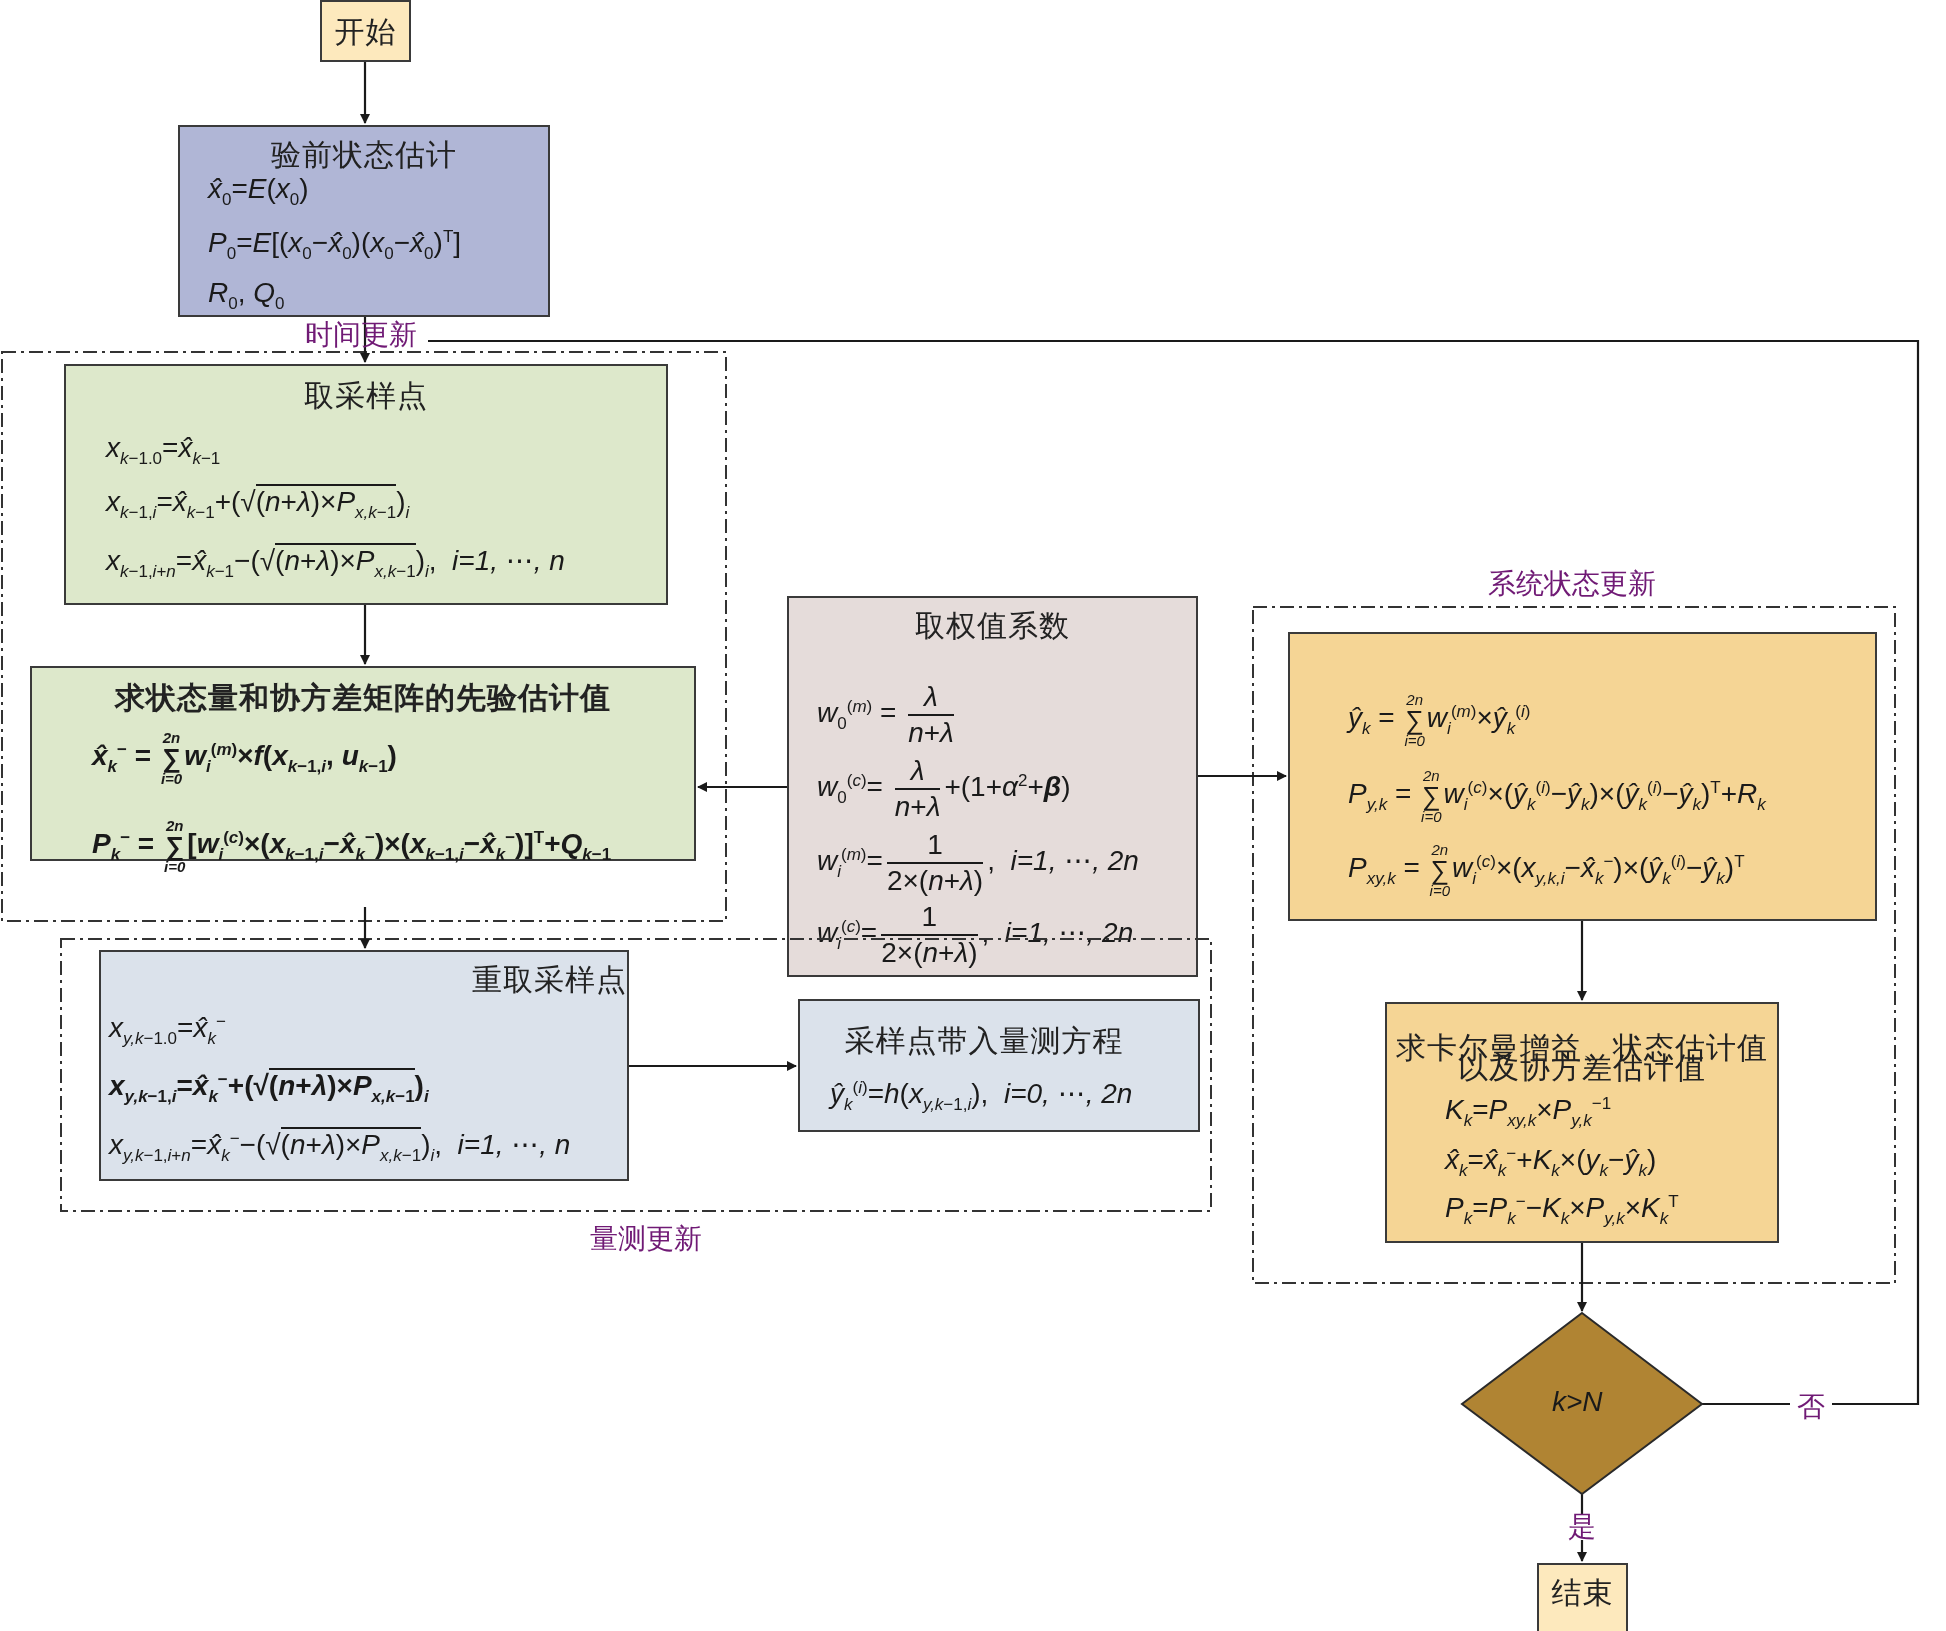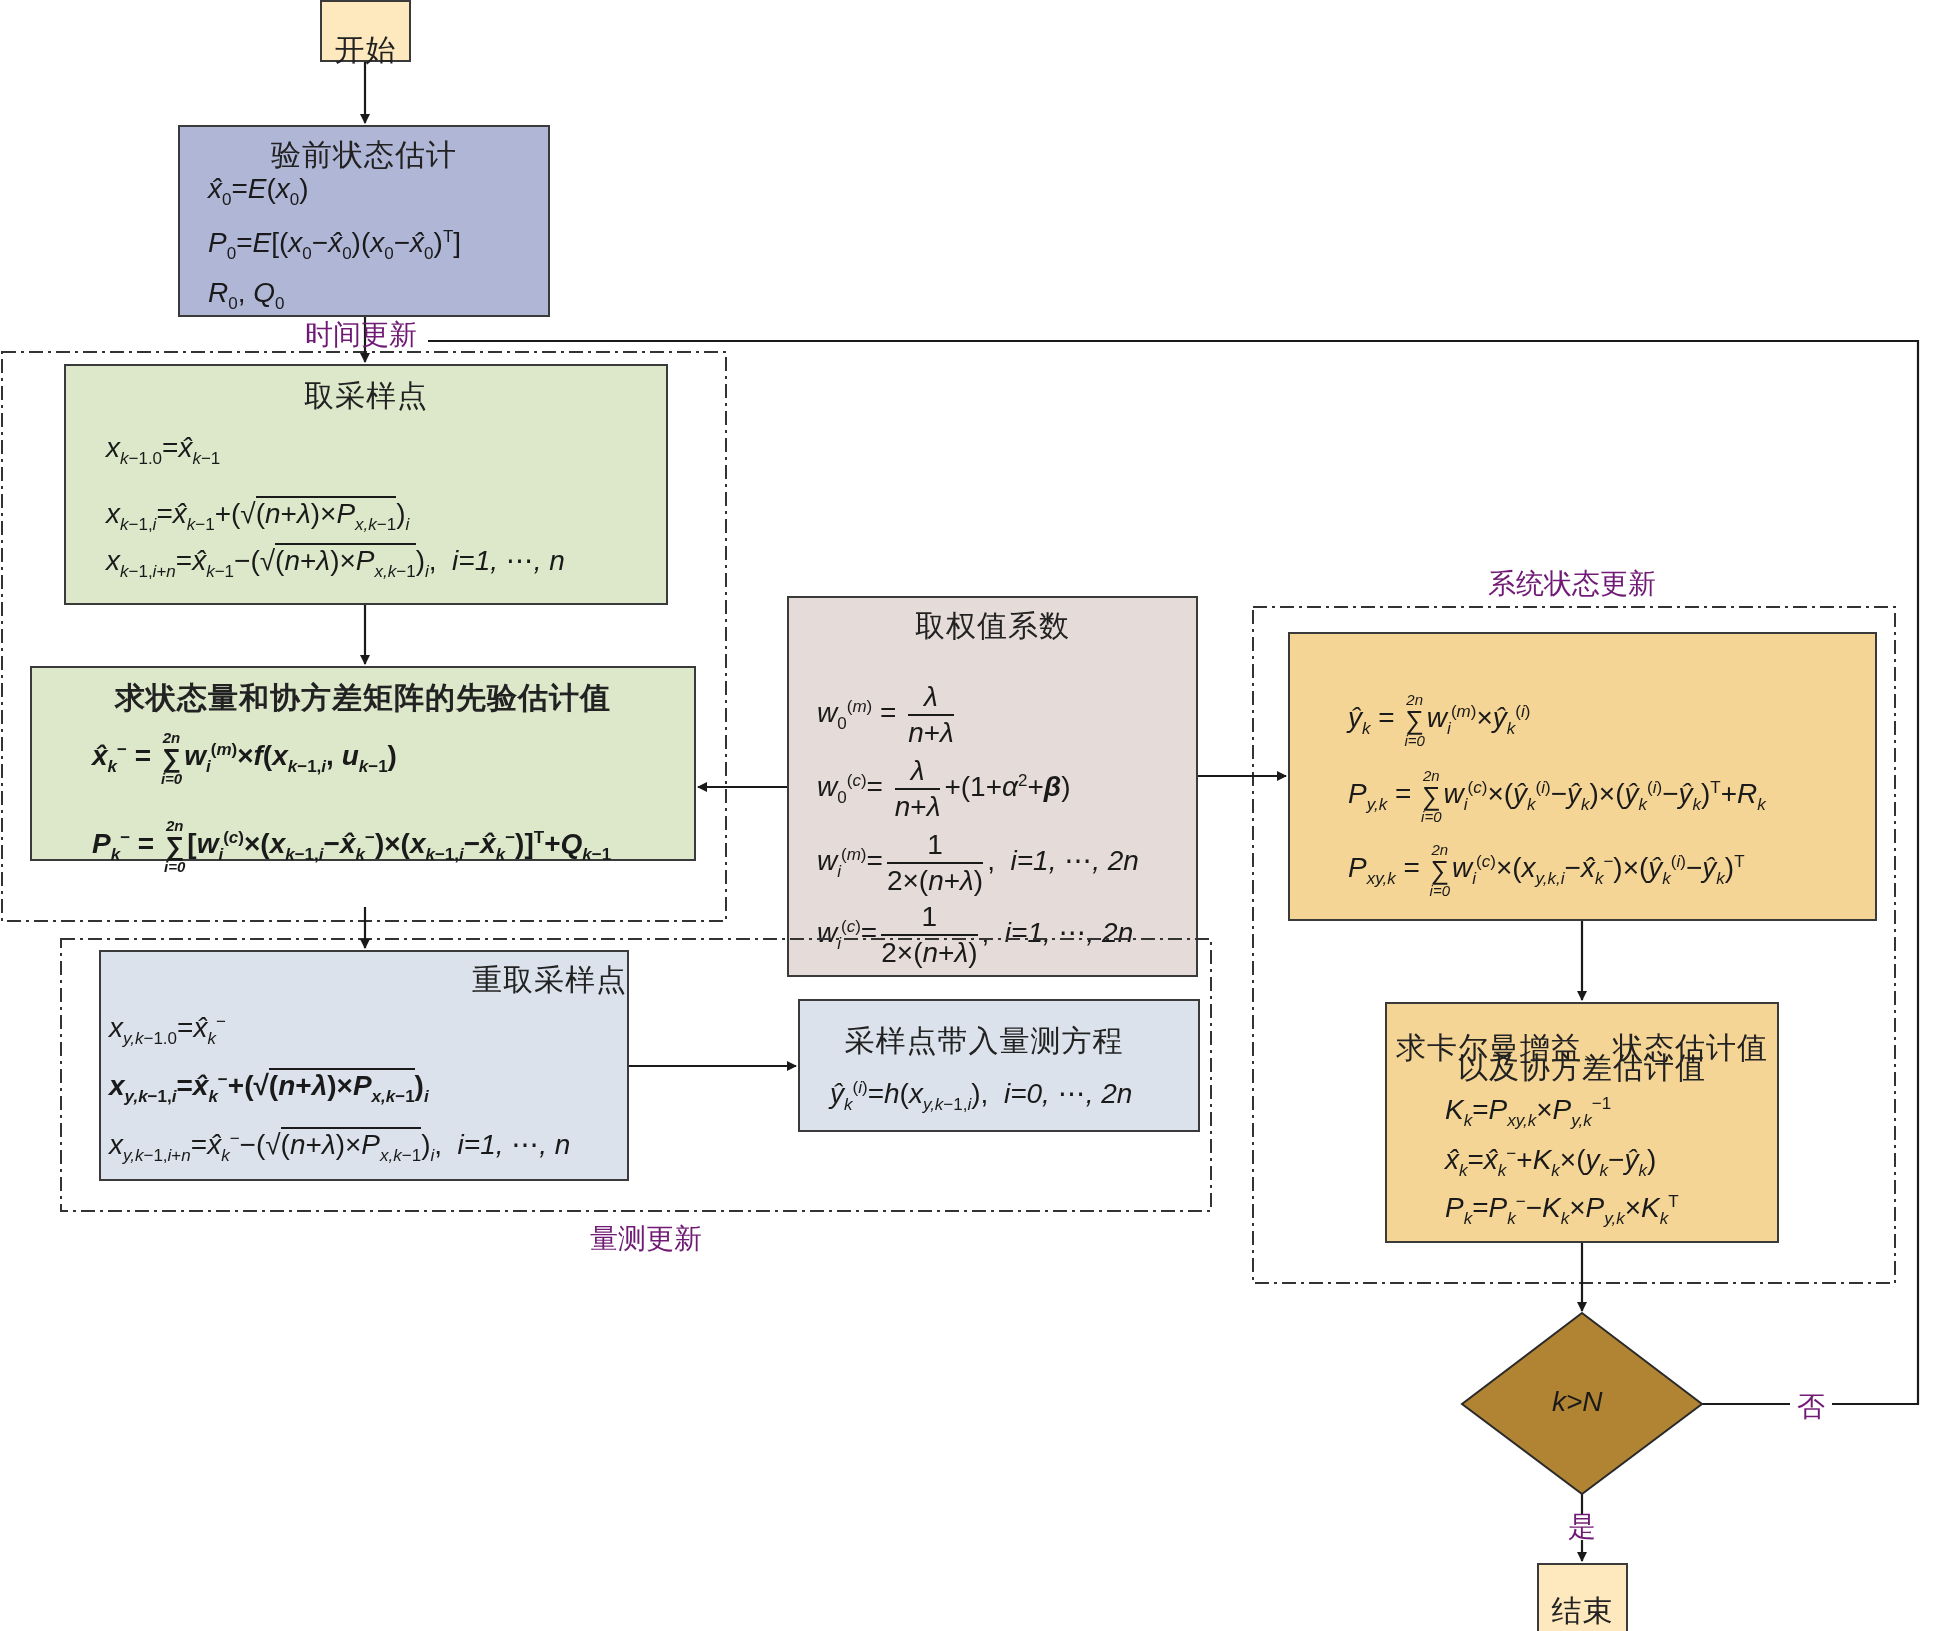--- a/index.html
+++ b/index.html
@@ -1,21 +1,21 @@
 <!DOCTYPE html>
 <html><head>
 <meta charset="utf-8">
 <style>
   html, body { margin:0; padding:0; background:#ffffff; }
   body { width:1946px; height:1631px; position:relative; overflow:hidden;
          font-family:"DejaVu Sans", "Liberation Sans", sans-serif; color:#1a1a1a; }
   svg#wires { position:absolute; left:0; top:0; width:1946px; height:1631px; z-index:3; pointer-events:none; }
   .box { position:absolute; box-sizing:border-box; border:2px solid #3a3a3a; z-index:2; }
   .title { position:absolute; left:0; right:0; text-align:center; font-size:30px; letter-spacing:1px; color:#222; font-family:"DejaVu Serif", "Liberation Serif", serif; }
-  .cjk { font-family:"DejaVu Serif", "Liberation Serif", serif;margin-top:18px; }
+  .cjk { font-family:"DejaVu Serif", "Liberation Serif", serif; }
   .f { position:absolute; white-space:nowrap; font-family:"Liberation Sans", "DejaVu Sans", sans-serif; font-style:italic; font-size:28px; color:#1a1a1a; }
   .f sub, .f sup { font-size:17px; }
   .up { font-style:normal; }
   .frac { display:inline-block; vertical-align:middle; text-align:center; margin:0 4px; }
   .frac .num { display:block; border-bottom:2px solid #1a1a1a; padding:0 6px; line-height:34px; }
   .frac .den { display:block; line-height:34px; }
   .sum { display:inline-block; vertical-align:middle; text-align:center; font-style:normal; line-height:1; margin:0 2px; }
   .sum .lim { display:block; font-size:15px; font-style:italic; }
   .sum .sig { display:block; font-size:26px; }
   .label { position:absolute; font-size:28px; color:#701a75; z-index:4; background:transparent; font-family:"DejaVu Serif", "Liberation Serif", serif; }
@@ -67,21 +67,21 @@
   <div class="f" style="left:28px;top:46px;">x̂<sub class="up">0</sub><span class="up">=</span>E<span class="up">(</span>x<sub class="up">0</sub><span class="up">)</span></div>
   <div class="f" style="left:28px;top:100px;">P<sub class="up">0</sub><span class="up">=</span>E<span class="up">[(</span>x<sub class="up">0</sub><span class="up">−</span>x̂<sub class="up">0</sub><span class="up">)(</span>x<sub class="up">0</sub><span class="up">−</span>x̂<sub class="up">0</sub><span class="up">)<sup>T</sup>]</span></div>
   <div class="f" style="left:28px;top:150px;">R<sub class="up">0</sub><span class="up">, </span>Q<sub class="up">0</sub></div>
 </div>
 
 <div class="label" style="left:305px;top:316px;">时间更新</div>
 
 <div class="box green" style="left: 64px; top: 364px; width: 604px; height: 241px; background: rgb(221, 232, 203);">
   <div class="title" style="top:10px;">取采样点</div>
   <div class="f" style="left:40px;top:66px;">x<sub>k<span class="up">−1.0</span></sub><span class="up">=</span>x̂<sub>k<span class="up">−1</span></sub></div>
-  <div class="f" style="left:40px;top:120px;margin-top:12px;">x<sub>k<span class="up">−1,</span>i</sub><span class="up">=</span>x̂<sub>k<span class="up">−1</span></sub><span class="up">+(√</span><span style="border-top:2px solid #1a1a1a;"><span class="up">(</span>n<span class="up">+</span>λ<span class="up">)×</span>P<sub>x,k<span class="up">−1</span></sub></span><span class="up">)</span><sub>i</sub></div>
+  <div class="f" style="left:40px;top:120px;">x<sub>k<span class="up">−1,</span>i</sub><span class="up">=</span>x̂<sub>k<span class="up">−1</span></sub><span class="up">+(√</span><span style="border-top:2px solid #1a1a1a;"><span class="up">(</span>n<span class="up">+</span>λ<span class="up">)×</span>P<sub>x,k<span class="up">−1</span></sub></span><span class="up">)</span><sub>i</sub></div>
   <div class="f" style="left:40px;top:178px;">x<sub>k<span class="up">−1,</span>i<span class="up">+</span>n</sub><span class="up">=</span>x̂<sub>k<span class="up">−1</span></sub><span class="up">−(√</span><span style="border-top:2px solid #1a1a1a;"><span class="up">(</span>n<span class="up">+</span>λ<span class="up">)×</span>P<sub>x,k<span class="up">−1</span></sub></span><span class="up">)</span><sub>i</sub><span class="up">,&nbsp; </span><span>i=1, ⋯, n</span></div>
 </div>
 
 <div class="box green" style="left: 30px; top: 666px; width: 666px; height: 195px; background: rgb(221, 232, 203); font-weight: bold;">
   <div class="title" style="top:10px;">求状态量和协方差矩阵的先验估计值</div>
   <div class="f" style="left:60px;top:62px;">x̂<sub>k</sub><sup class="up">−</sup><span class="up"> = </span><span class="sum"><span class="lim">2n</span><span class="sig">∑</span><span class="lim">i=0</span></span>w<sub>i</sub><sup class="up">(<i>m</i>)</sup><span class="up">×</span>f<span class="up">(</span>x<sub>k<span class="up">−1,</span>i</sub><span class="up">, </span>u<sub>k<span class="up">−1</span></sub><span class="up">)</span></div>
   <div class="f" style="left:60px;top:150px;">P<sub>k</sub><sup class="up">−</sup><span class="up"> = </span><span class="sum"><span class="lim">2n</span><span class="sig">∑</span><span class="lim">i=0</span></span><span class="up">[</span>w<sub>i</sub><sup class="up">(<i>c</i>)</sup><span class="up">×(</span>x<sub>k<span class="up">−1,</span>i</sub><span class="up">−</span>x̂<sub>k</sub><sup class="up">−</sup><span class="up">)×(</span>x<sub>k<span class="up">−1,</span>i</sub><span class="up">−</span>x̂<sub>k</sub><sup class="up">−</sup><span class="up">)]<sup>T</sup>+</span>Q<sub>k<span class="up">−1</span></sub></div>
 </div>
 
 <div class="box weights" style="left: 787px; top: 596px; width: 411px; height: 381px; background: rgb(229, 220, 218);">

